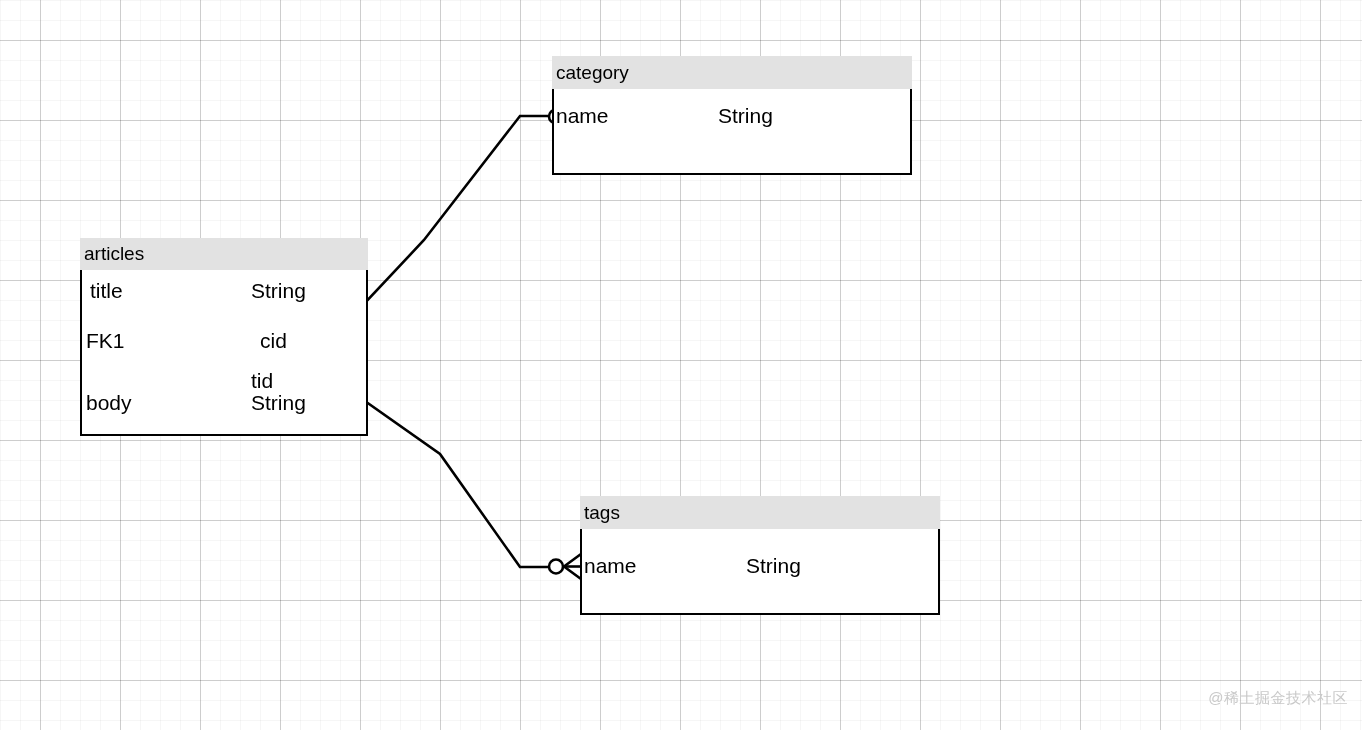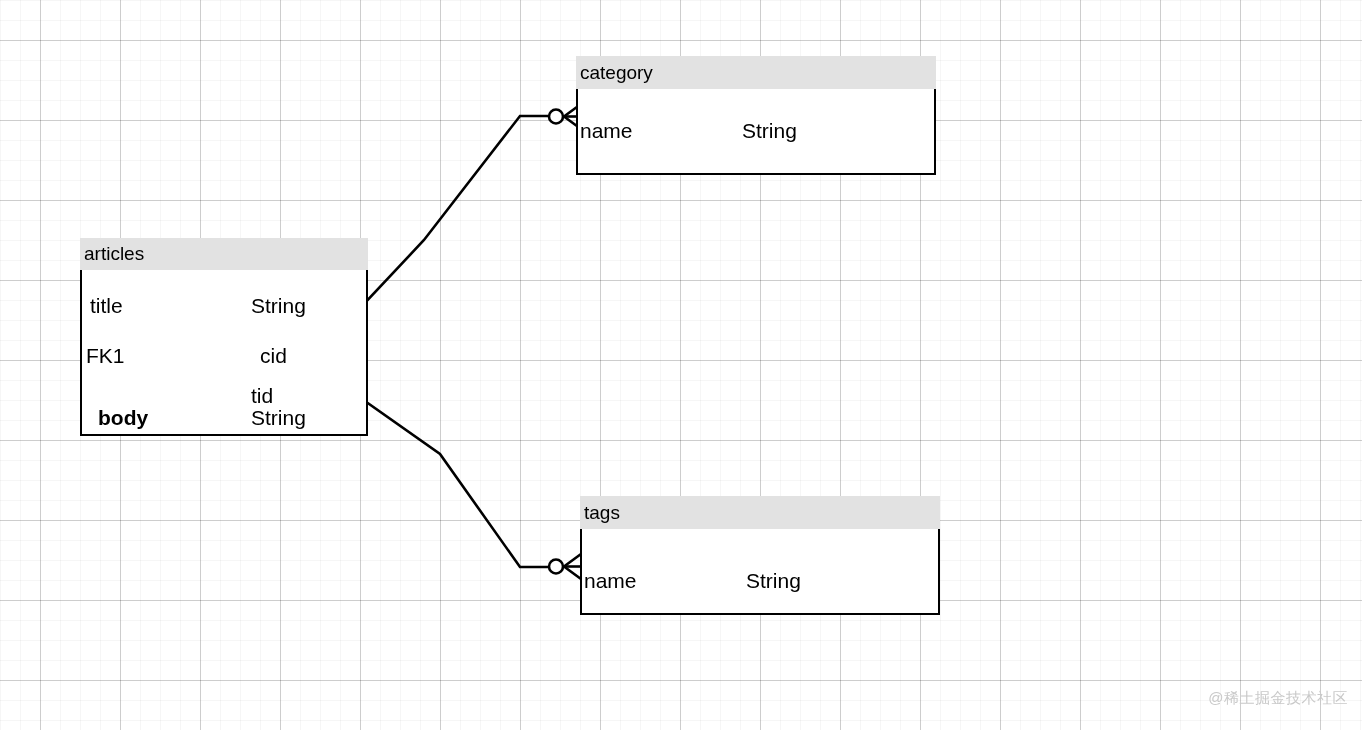--- a/index.html
+++ b/index.html
@@ -68,21 +68,20 @@
     position: relative;
     box-sizing: border-box;
   }
   .attr-row {
     position: absolute;
     left: 0;
     right: 0;
     height: 30px;
     line-height: 30px;
     white-space: nowrap;
-    margin-top: 15px;
   }
   .attr-key {
     position: absolute;
     font-size: 21px;
     color: #000000;
     white-space: nowrap;
   }
   .attr-type {
     position: absolute;
     font-size: 21px;
@@ -103,21 +102,21 @@
     border-top: none;
   }
   #entity-articles .entity-header {
     height: 32px;
     line-height: 32px;
     margin-left: -2px;
     margin-right: -2px;
   }
 
   #entity-category {
-    left: 576px;
+    left: 552px;
     top: 56px;
     width: 360px;
     height: 119px;
     border-top: none;
   }
   #entity-category .entity-header {
     margin-left: -2px;
     margin-right: -2px;
     height: 33px;
     line-height: 33px;
@@ -186,21 +185,21 @@
       </div>
       <div class="attr-row" style="top: 56px;">
         <span class="attr-key" style="left: 4px;">FK1</span>
         <span class="attr-type fk" style="left: 178px;">cid</span>
       </div>
       <div class="attr-row" style="top: 96px;">
         <span class="attr-key" style="left: 4px;"></span>
         <span class="attr-type fk" style="left: 169px;">tid</span>
       </div>
       <div class="attr-row" style="top: 118px;">
-        <span class="attr-key" style="left: 16px; font-weight: bold;">body</span>
+        <span class="attr-key" style="left: 4px;">body</span>
         <span class="attr-type" style="left: 169px;">String</span>
       </div>
     </div>
   </div>
 
   <div class="entity" id="entity-category">
     <div class="entity-header">category</div>
     <div class="entity-body">
       <div class="attr-row" style="top: 12px;">
         <span class="attr-key" style="left: 2px;">name</span>

